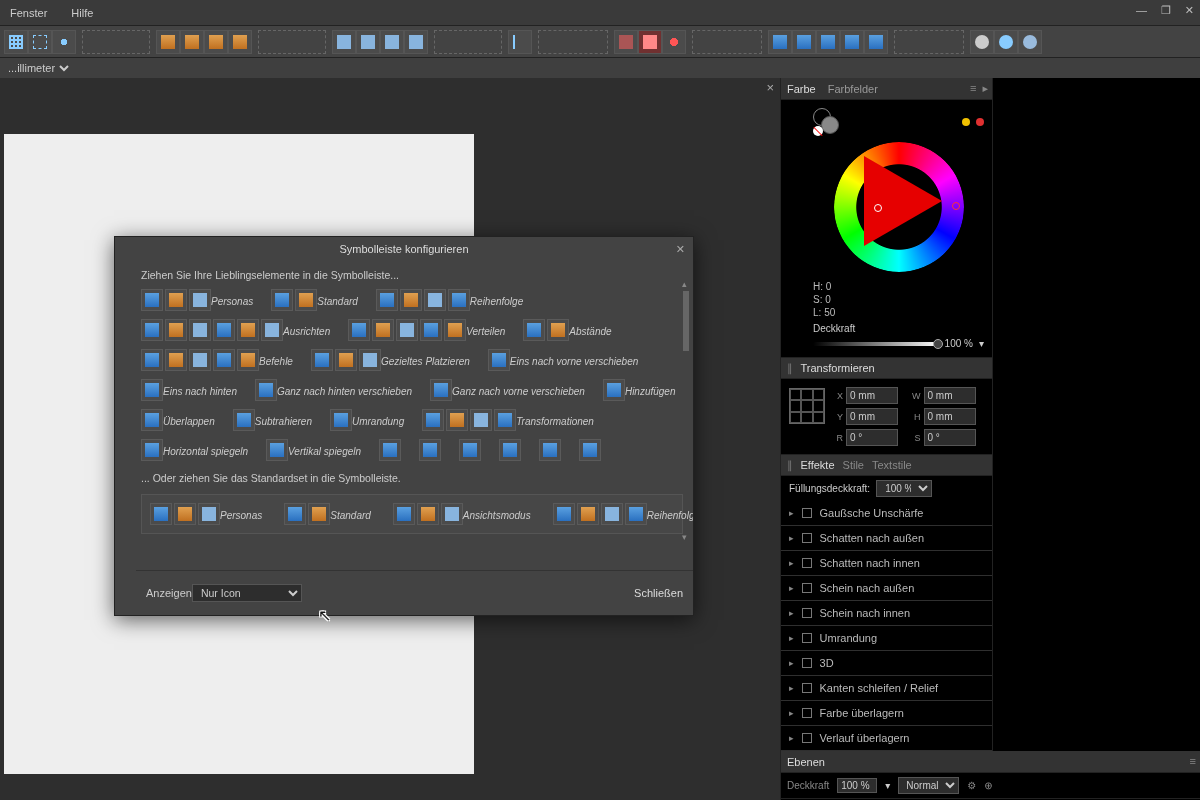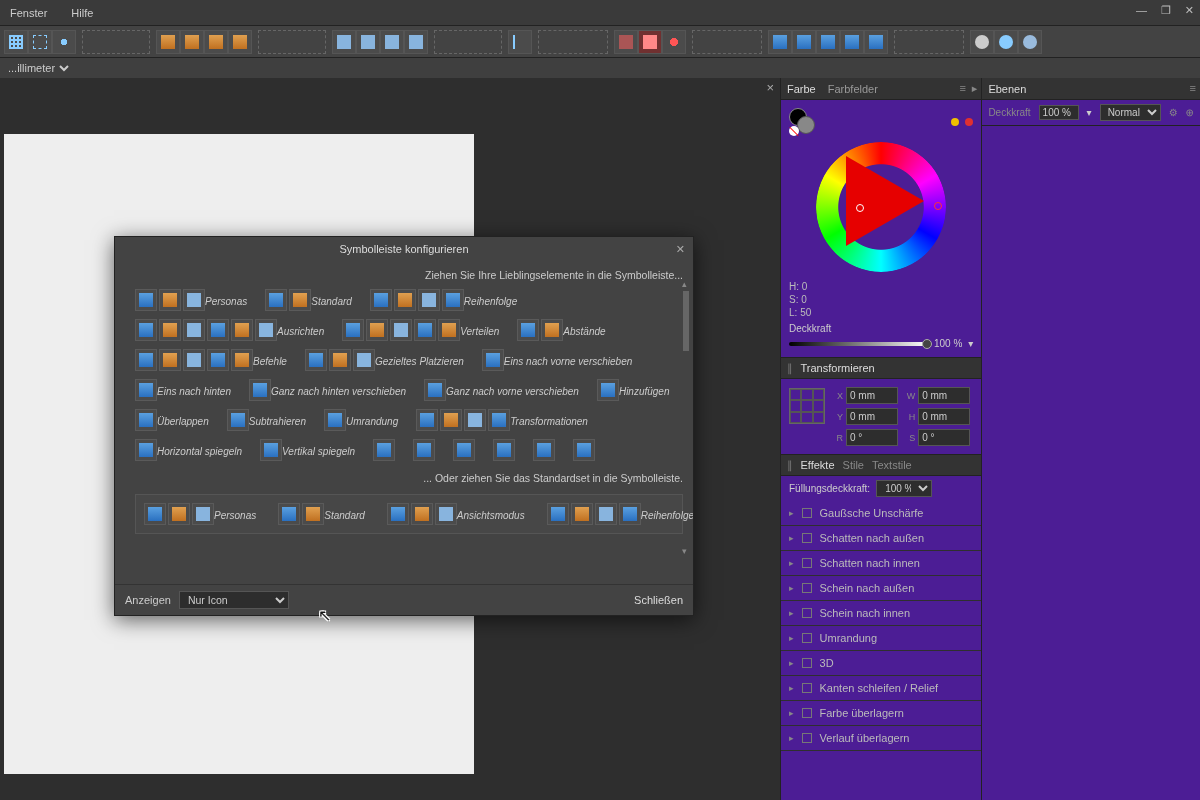--- a/index.html
+++ b/index.html
@@ -23,30 +23,30 @@
 .unitrow { height: 20px; background: #3f3f3f; display: flex; align-items: center; padding: 0 4px; }
 .unitrow select { background: #3f3f3f; color: #ccc; border: none; font-size: 11px; }
 
 
 .main { position: absolute; top: 78px; left: 0; right: 0; bottom: 0; display: flex; }
 .canvas-area { flex: 1; background: #2e2e2e; position: relative; overflow: hidden; }
 .close-x { position: absolute; right: 6px; top: 2px; color: #aaa; font-size: 13px; }
 .canvas-page { position: absolute; left: 4px; top: 56px; width: 470px; height: 640px; background: #eee; }
 
 
-.right { width: 420px; background: #4c1d95; border-left: 1px solid #222; display: flex; }
+.right { width: 420px; background: #000000; border-left: 1px solid #222; display: flex; flex-direction: column; }
 .rcol1 { width: 212px; border-right: 1px solid #222; display: flex; flex-direction: column; }
 .rcol2 { flex: 1; display: flex; flex-direction: column; }
 
 .panel-tabs { height: 22px; background: #333; display: flex; align-items: center; padding: 0 6px; gap: 12px; border-bottom: 1px solid #222; position: relative; }
 .panel-tabs .tab { color: #999; }
 .panel-tabs .tab.active { color: #ddd; }
 .panel-tabs .pmenu { position: absolute; right: 4px; top: 4px; color: #888; display:flex; gap:6px; }
 
-.color-panel { padding: 8px; }
+.color-panel { padding: 8px; margin-left: 24px; }
 .swatch-row { display: flex; align-items: center; gap: 6px; margin-bottom: 6px; }
 .fill-stroke { width: 28px; height: 28px; position: relative; }
 .fill-stroke .fill { position: absolute; width: 18px; height: 18px; border-radius: 50%; background: #000; left: 0; top: 0; border:1px solid #888; }
 .fill-stroke .stroke { position: absolute; width: 18px; height: 18px; border-radius: 50%; background: #888; left: 8px; top: 8px; border:1px solid #555; }
 .none-ind { width:10px; height:10px; background:#fff; position:absolute; left:0; bottom:0; border-radius:50%; }
 .none-ind::after { content:""; position:absolute; width:12px; height:1px; background:red; transform:rotate(45deg); top:5px; left:-1px;}
 .tiny-dot { width: 8px; height: 8px; border-radius: 50%; }
 
 .color-wheel { width: 130px; height: 130px; margin: 4px auto 8px; position: relative; }
 .color-wheel .ring { width: 100%; height: 100%; border-radius: 50%; background: conic-gradient(red,magenta,blue,cyan,lime,yellow,red); mask: radial-gradient(circle, transparent 46%, black 47%); -webkit-mask: radial-gradient(circle, transparent 46%, black 47%);}
@@ -75,32 +75,32 @@
 .fx-item .chk { width:10px; height:10px; border:1px solid #777; }
 
 .layers-head { display:flex; align-items:center; gap:8px; padding:4px 6px; font-size:10px; border-bottom:1px solid #222;}
 .layers-head select, .layers-head input { background:#2d2d2d; border:1px solid #555; color:#ccc; font-size:10px; padding:1px 3px;}
 .layers-head input { width:40px;}
 
 
 .dialog { position: absolute; left: 114px; top: 236px; width: 580px; height: 380px; background: #434343; border: 1px solid #222; box-shadow: 0 4px 20px rgba(0,0,0,.6); z-index: 10; display:flex; flex-direction:column;}
 .dialog-title { text-align:center; padding: 6px; font-size: 11px; position:relative; color:#ddd;}
 .dialog-title .x { position:absolute; right:8px; top:6px; color:#aaa;}
-.dialog-body { flex:1; padding: 4px 10px 4px 20px; overflow:hidden; position:relative;text-align:right;}
+.dialog-body { flex:1; padding: 4px 10px 4px 26px; overflow:hidden; position:relative;}
 .dialog-hint { font-size:10.5px; color:#ccc; margin: 4px 0 8px;}
 .tool-grid { display:flex; flex-wrap:wrap; gap: 8px 18px; align-content:flex-start;}
 .tool-group { display:flex; flex-direction:row; align-items:center;font-style:italic; }
 .tool-group .icons { display:flex; gap:2px; }
 .tool-group .icons .ibox { width:22px; height:22px; background:#4b4b4b; border:1px solid #5a5a5a; display:flex; align-items:center; justify-content:center;}
 .tool-group .lbl { font-size:10px; color:#ccc; margin-top:3px; white-space:nowrap;}
 .default-row { margin-top:10px; border:1px solid #555; padding:8px; display:flex; gap:22px; justify-content:flex-start; align-items:flex-start; background:#474747;}
 .dialog-scroll { position:absolute; right:2px; top:30px; bottom:60px; width:10px;}
 .dialog-scroll .thumb { position:absolute; top:0; width:6px; height:60px; background:#666; left:2px;}
 .dialog-scroll .arr { position:absolute; color:#888; font-size:9px; left:1px;}
-.dialog-footer { display:flex; align-items:center; padding:6px 10px; gap:8px; border-top:1px solid #333;}
+.dialog-footer { display:flex; align-items:center; padding:13px 10px; border-top:1px solid #333;margin-left:21px;}
 .dialog-footer select { background:#2d2d2d; border:1px solid #555; color:#ccc; font-size:10.5px; padding:1px 4px; width:110px;}
 .dialog-footer .close-btn { margin-left:auto; font-size:11px; color:#ddd; cursor:default;}
 
 .cursor-img { position:absolute; left:318px; top:606px; z-index:20; font-size:16px; color:#111; text-shadow: -1px -1px 0 #fff,1px -1px 0 #fff,-1px 1px 0 #fff,1px 1px 0 #fff;}
 
 
 .ic { width:14px; height:14px; display:inline-block; }
 .ic-blue { background: linear-gradient(#5aa0e0,#2a70c0); }
 .ic-orange { background: linear-gradient(#e0a050,#c07020); }
 .ic-light { background: #88b4de; }

